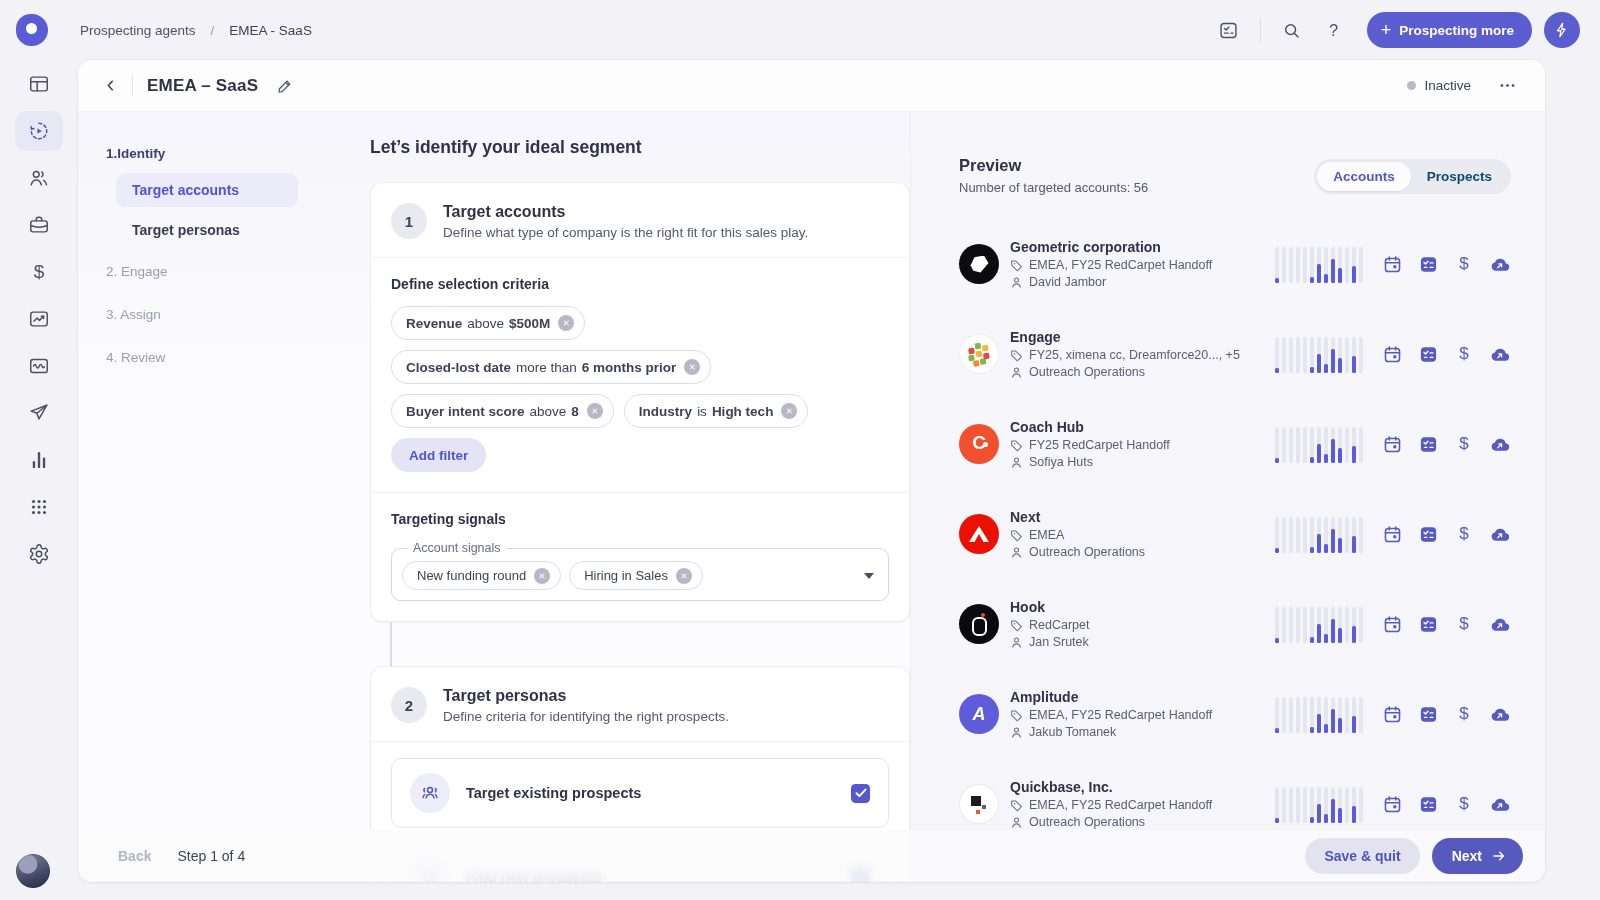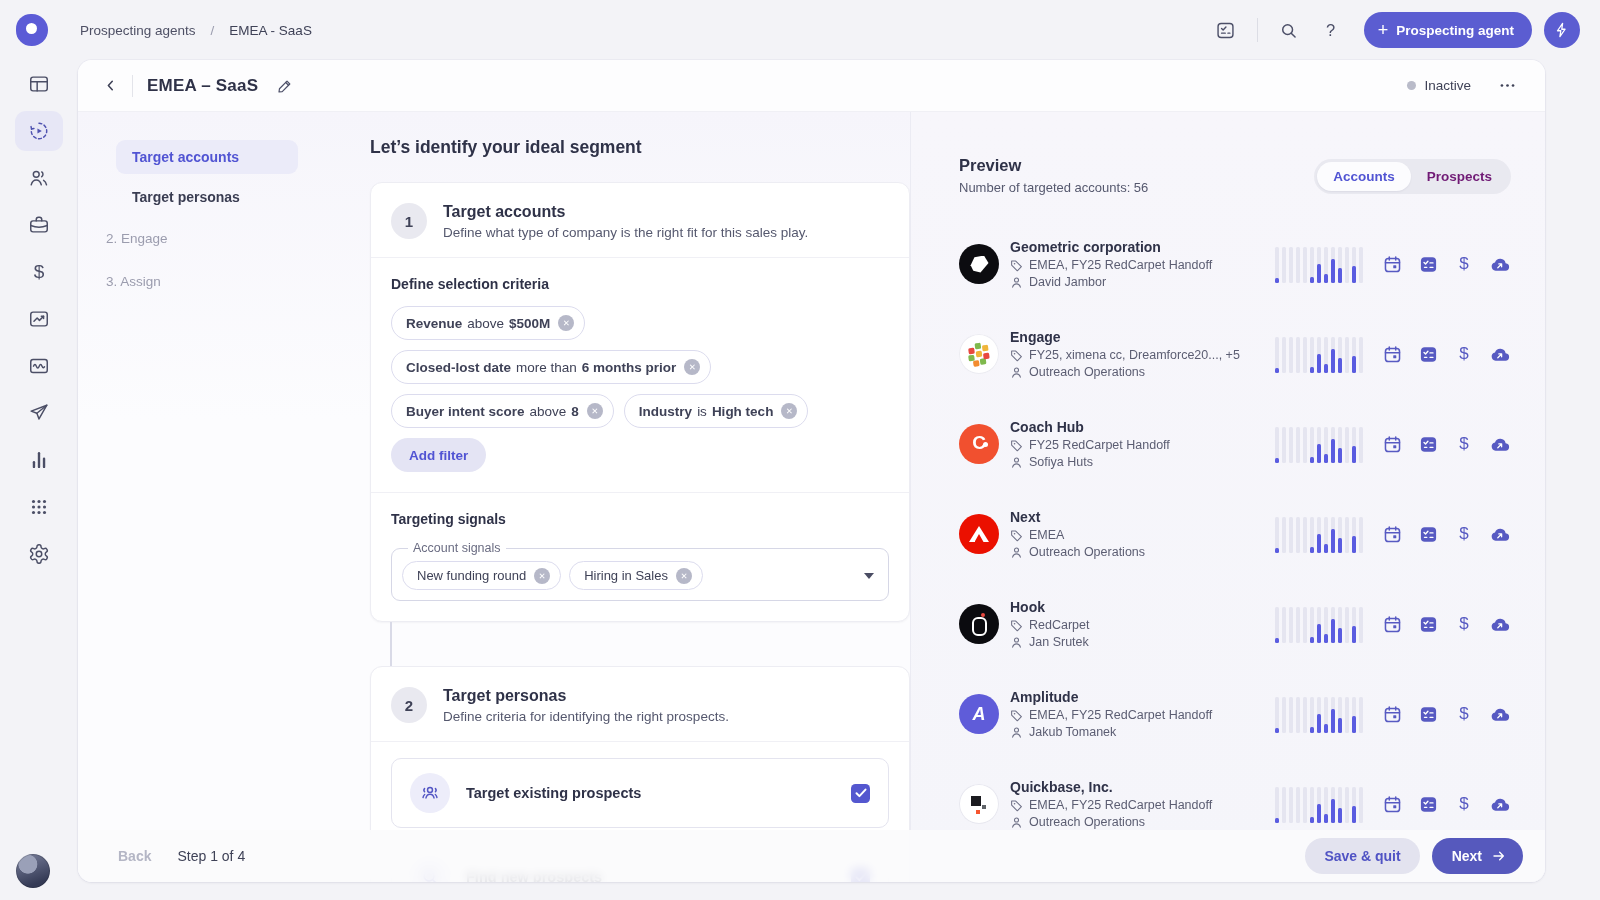--- a/index.html
+++ b/index.html
@@ -79,21 +79,21 @@
   .option-icon { width:40px; height:40px; border-radius:50%; background:#ededfa; display:flex; align-items:center; justify-content:center; color:#5356c4; flex:none; }
   .option-label { font-size:14.5px; font-weight:700; color:#2f3248; }
   .checkbox { margin-left:auto; width:19px; height:19px; border-radius:4.5px; background:#5457cf; display:flex; align-items:center; justify-content:center; cursor:pointer; flex:none; }
 
   
   .preview { flex:1; border-left:1px solid #ebebf3; background:linear-gradient(180deg,#f7f6fb,#f5f5fa); padding:44px 34px 0 48px; overflow:hidden; }
   .preview-head { display:flex; align-items:flex-start; }
   .preview-title { font-size:16.5px; font-weight:700; color:#2f3248; margin-bottom:5px; }
   .preview-count { font-size:13px; color:#55586e; }
   .tabs { margin-left:auto; margin-top:3px; background:#e9e9f0; border-radius:18px; padding:3px; display:flex;justify-content:flex-end; }
-  .tab { height:29px; padding:0 16px; display:flex; align-items:center; border-radius:15px; font-size:13.5px; font-weight:700; color:#701a75; cursor:pointer; }
+  .tab { height:29px; padding:0 16px; display:flex; align-items:center; border-radius:15px; font-size:13.5px; font-weight:700; color:#0c4a6e; cursor:pointer; }
   .tab.active { background:#fcfcfe; color:#5154d3; box-shadow:0 1px 2px rgba(25,25,60,.06); }
   .rows { margin-top:32px; }
   .acct-row { display:flex; align-items:center; height:74px; margin-bottom:16px; cursor:pointer; }
   .acct-info { margin-left:11px; display:flex; flex-direction:column; gap:3px; min-width:0; }
   .acct-name { font-size:14px; font-weight:700; color:#2f3248; }
   .acct-meta { display:flex; align-items:center; gap:6px; font-size:12.5px; color:#5b5d72; white-space:nowrap; }
   .acct-right { margin-left:auto; display:flex; align-items:center; gap:14px; }
   .spark { display:flex; align-items:flex-end; gap:3px; height:38px; margin-right:4px; }
   .spark-slot { width:4px; height:36px; background:#e5e5f0; border-radius:1.5px; position:relative; }
   .spark-val { position:absolute; left:0; right:0; bottom:0; background:#5a5ce0; border-radius:1.5px; }
@@ -151,21 +151,21 @@
     <span class="tb-divider"></span>
     <span class="tb-icon-btn">
       <svg viewBox="0 0 24 24" width="21" height="21" fill="none" stroke="currentColor" stroke-width="1.7" stroke-linecap="round">
           <circle cx="11" cy="11" r="5.6"></circle>
           <path d="M15.4 15.4L19.5 19.5"></path>
         </svg>
     </span>
     <span class="tb-icon-btn help-glyph">?</span>
     <button class="primary-btn">
       <span class="plus">+</span>
-      <span>Prospecting agent</span>
+      <span>Prospecting more</span>
     </button>
     <button class="bolt-btn">
       <span style="display:flex">
         <svg viewBox="0 0 24 24" width="18" height="18" fill="none" stroke="#fff" stroke-width="1.7" stroke-linejoin="round">
             <path d="M12.8 3.2L6 13h4.4l-1.2 7.8L16.1 11h-4.4l1.1-7.8z"></path>
           </svg>
       </span>
     </button>
   </div>
 </header>
@@ -301,24 +301,26 @@
             <circle cx="12" cy="12" r="1.7"></circle>
             <circle cx="19" cy="12" r="1.7"></circle>
           </svg>
       </span>
     </div>
   </div>
 
   <div class="card-body">
 
     <aside class="wizard-nav" id="wizard-nav">
+        <div class="wn-section-current">1.Identify</div>
         <div class="wn-sub selected">Target accounts</div>
         <div class="wn-sub">Target personas</div>
         <div class="wn-section">2. Engage</div>
         <div class="wn-section">3. Assign</div>
+        <div class="wn-section">4. Review</div>
       </aside>
 
     <section class="center-col">
       <h2 class="main-heading">Let’s identify your ideal segment</h2>
 
       <div class="step-card">
         <div class="step-head">
           <div class="step-num">1</div>
           <div>
             <h3 class="step-title">Target accounts</h3>

